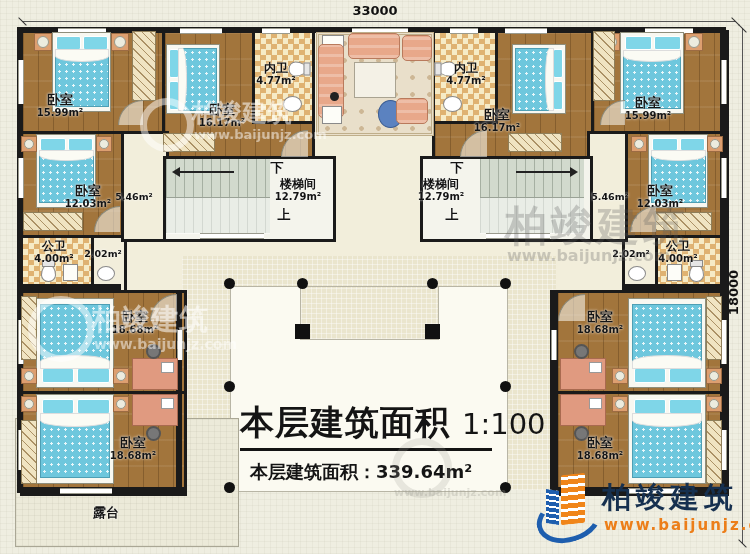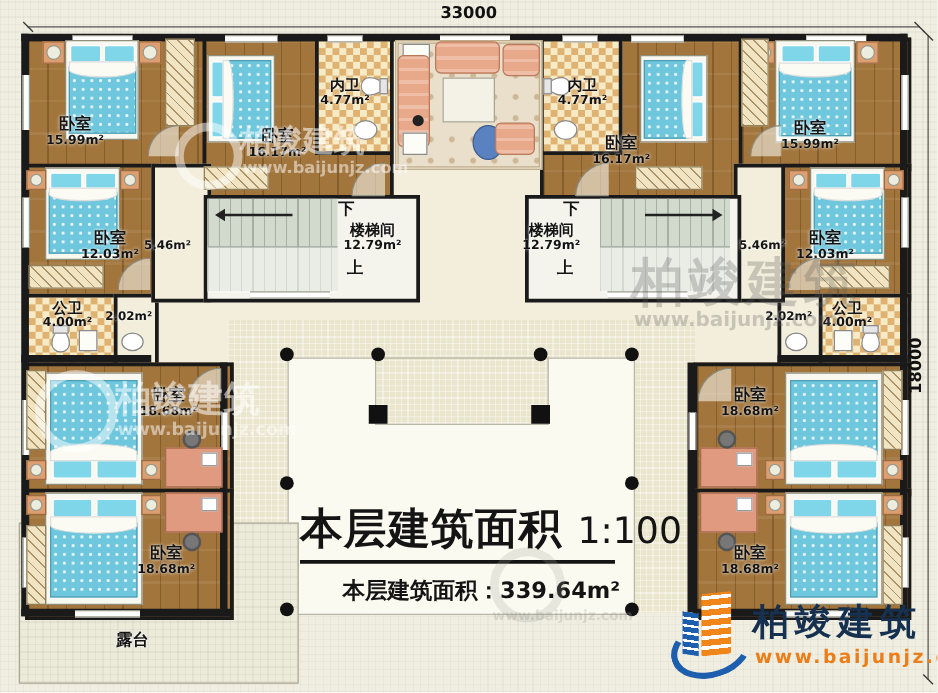--- a/index.html
+++ b/index.html
@@ -336,21 +336,21 @@
   <div class="tick" style="left:730px;top:21px"></div>
   <div class="dimlbl" style="left:345px;top:3px;width:60px"><span>33000</span></div>
   <div class="dimline" style="left:742px;top:28px;width:1px;height:516px"></div>
   <div class="tick" style="left:737px;top:28px"></div>
   <div class="tick" style="left:737px;top:543px"></div>
   <div class="dimlbl" style="left:708px;top:285px;width:50px;transform:rotate(-90deg)"><span>18000</span></div>
 
   <div class="titlerow" style="left:240px;top:400px;width:252px;padding-bottom:2px">
     <span class="t">本层建筑面积</span><span class="sc">1:100</span>
   </div>
-  <div class="trow" style="left:274px;top:460px">
+  <div class="trow" style="left:250px;top:460px">
     <span>本层建筑面积：</span><span>339.64m²</span>
   </div>
 
   <div class="abs" style="left:536px;top:472px;width:210px;height:76px">
     <div class="abs" style="left:0;top:24px;width:56px;height:36px;border:5px solid #1e5eae;border-top-color:transparent;border-right-color:transparent;border-radius:50%;transform:rotate(-18deg)"></div>
     <div class="abs" style="left:10px;top:18px;width:13px;height:34px;background:#1e5eae;transform:skewY(8deg);background-image:repeating-linear-gradient(0deg,transparent 0 4px,#fff 4px 6px)"></div>
     <div class="abs" style="left:25px;top:2px;width:24px;height:50px;background:#f08519;transform:skewY(-6deg);border-radius:2px;background-image:repeating-linear-gradient(0deg,transparent 0 5px,#fff 5px 8px)"></div>
     <div class="logoname" style="left:66px;top:6px">柏竣建筑</div>
     <div class="logourl" style="left:68px;top:44px">www.baijunjz.com</div>
   </div>

